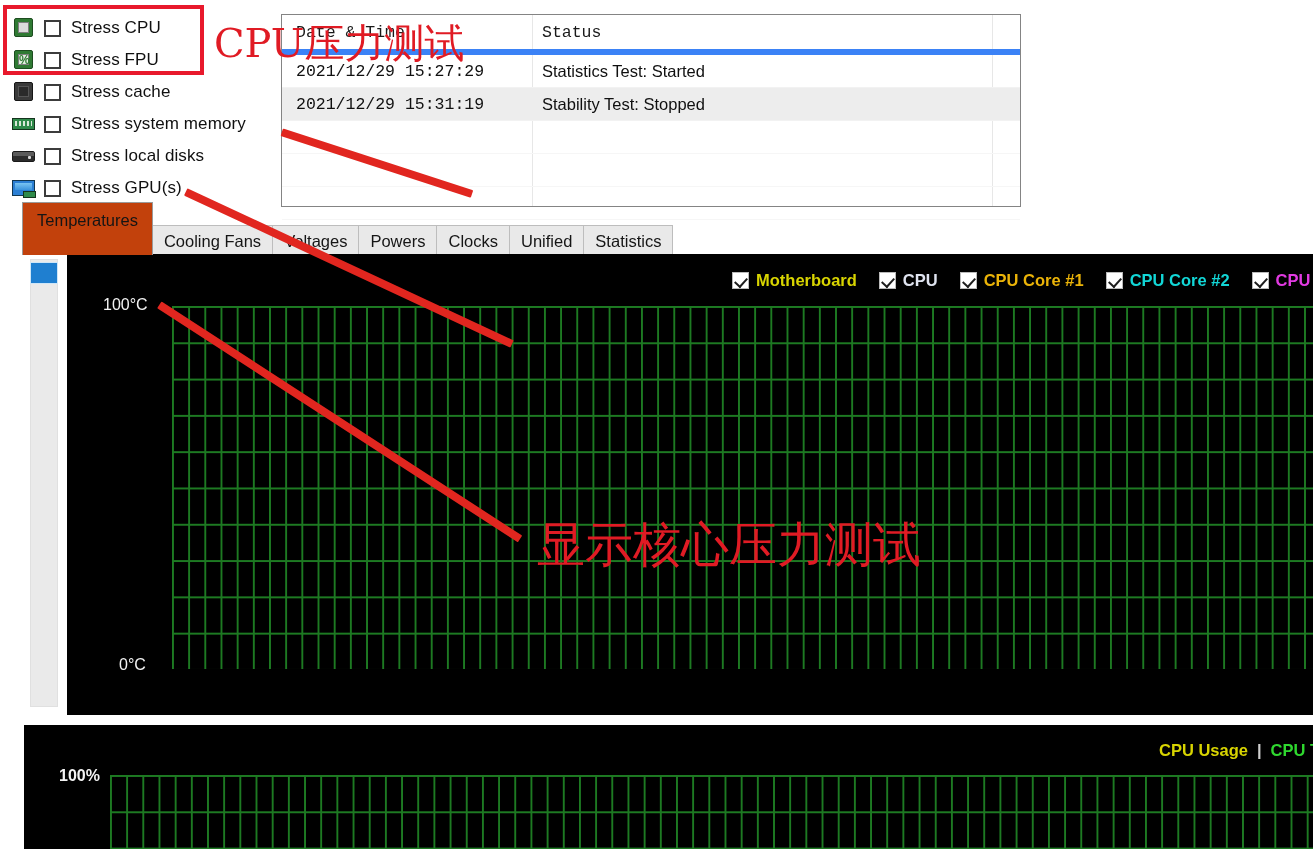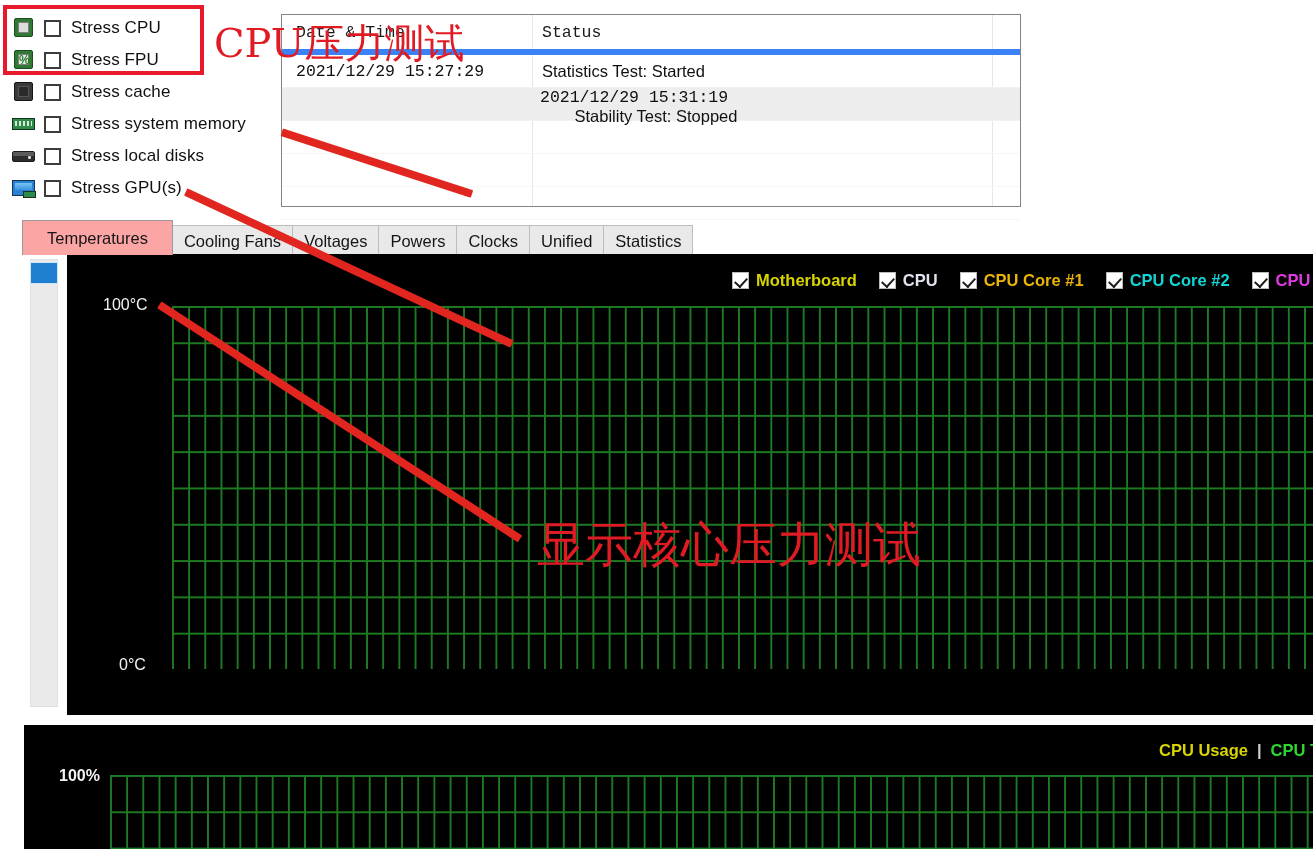--- a/index.html
+++ b/index.html
@@ -50,34 +50,34 @@
             background:#fff;border:1px solid #848484;box-sizing:border-box;}
   .logcol-div{position:absolute;left:250px;top:0;width:1px;height:100%;background:#e7e7e7;}
   .logcol-div2{position:absolute;left:710px;top:0;width:1px;height:100%;background:#e7e7e7;}
   .loghead{display:flex;height:34px;align-items:center;border-bottom:6px solid #3b82f6;
            position:relative;font-family:Liberation Mono, monospace;}
   .loghead .c1{width:250px;padding-left:14px;box-sizing:border-box;}
   .loghead .c2{padding-left:10px;}
   .loghead span{font-size:16.5px;color:#1a1a1a;}
   .logrow{display:flex;height:32px;align-items:center;position:relative;
           border-bottom:1px solid #f2f2f2;}
-  .logrow.alt{background:#ededed;flex-direction:column;}
+  .logrow.alt{background:#ededed;}
   .logrow .c1{width:250px;padding-left:14px;box-sizing:border-box;font-family:Liberation Mono, monospace;}
   .logrow .c2{padding-left:10px;}
   .logrow span{font-size:16.5px;color:#101010;}
   .logfill{height:32px;border-bottom:1px solid #f6f6f6;position:relative;}
 
   
   .tabbar{position:absolute;left:22px;top:220px;width:1291px;height:35px;}
   .tabstrip{display:flex;align-items:flex-end;height:35px;}
   .tab{height:30px;line-height:30px;padding:0 11px;font-size:16.5px;color:#151515;
        background:#e9e9e9;border:1px solid #bdbdbd;border-bottom:none;box-sizing:border-box;
        margin-right:-1px;white-space:nowrap;}
-  .tab.active{background:#fca5a5;height:35px;line-height:34px;border-color:#9a9a9a;
-       font-weight:normal;position:relative;z-index:3;padding:0 24px;}
+  .tab.active{background:#c2410c;height:53px;line-height:34px;border-color:#9a9a9a;
+       font-weight:normal;position:relative;z-index:3;padding:0 14px;}
 
   
   .chart-outer{position:absolute;left:22px;top:254px;width:1291px;height:461px;background:#fff;}
   .scroll-track{position:absolute;left:8px;top:5px;width:28px;height:448px;
        background:#eaeaea;border:1px solid #e0e0e0;box-sizing:border-box;}
   .scroll-thumb{position:absolute;left:8px;top:2px;width:28px;height:22px;background:#1f7fd0;
        border:1px solid #cfe6f7;box-sizing:border-box;}
   .chart-a{position:absolute;left:45px;top:0;width:1268px;height:461px;background:#000;
        overflow:hidden;}
   .chart-b-outer{position:absolute;left:22px;top:722px;width:1291px;height:127px;background:#fff;}

